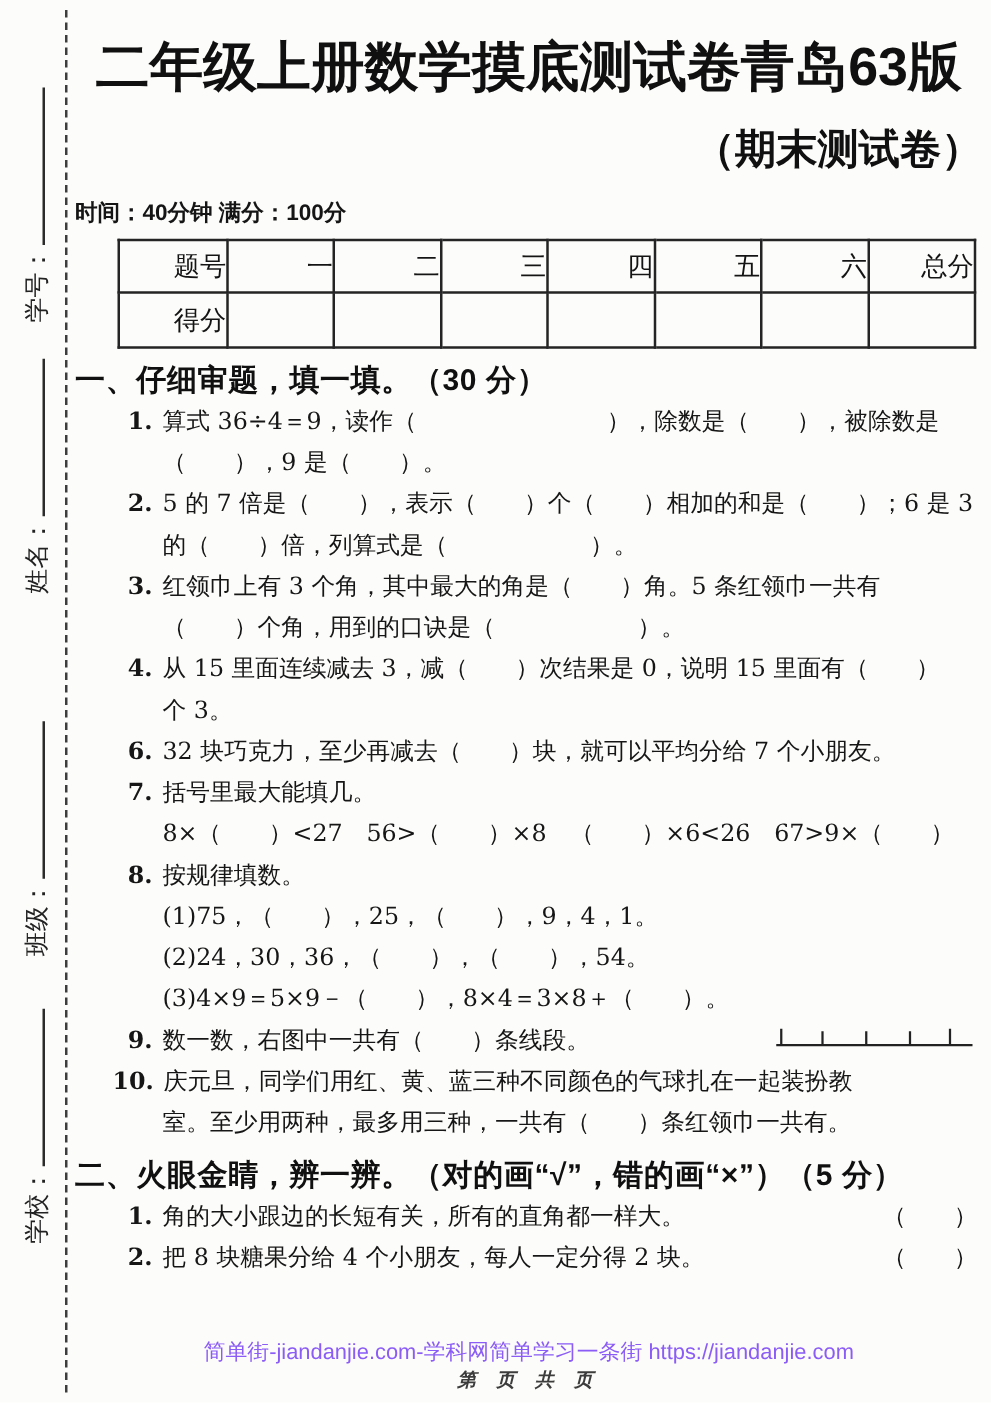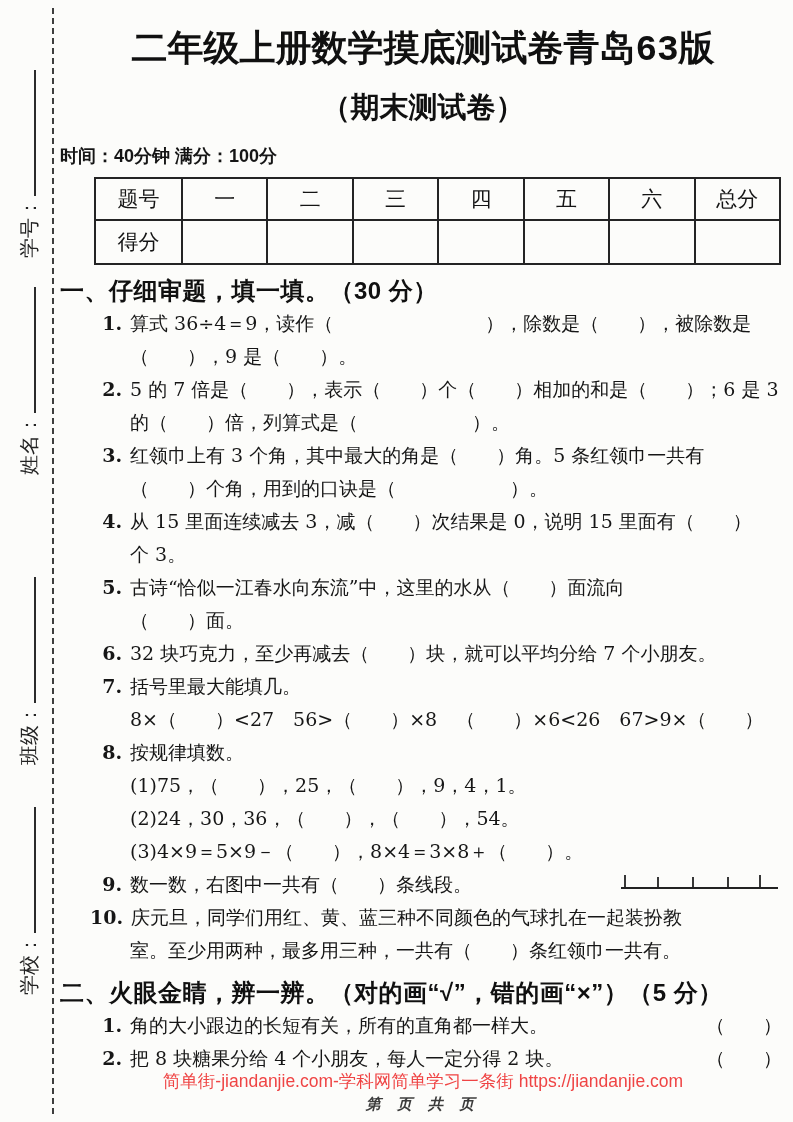--- a/index.html
+++ b/index.html
@@ -20,39 +20,39 @@
     border-bottom:2px solid #2b2b2b; margin-left:2px;
   }
   .divider {
     position:absolute; left:52px; top:8px; height:1106px; width:0;
     border-left:2.5px dashed #3d3d3d;
   }
   
   .content { position:absolute; left:60px; top:0; width:726px; }
   .title {
     margin:28px 0 0; text-align:center;
-    font-family:Liberation Mono, monospace;
-    font-size:36px; font-weight:700; line-height:1.25; color:#101010;
+    font-family:Liberation Sans, sans-serif;
+    font-size:43px; font-weight:700; line-height:1.25; color:#101010;
   }
   .subtitle {
-    margin:16px 0 0; text-align:center;
-    font-family:"Liberation Sans","DejaVu Sans",sans-serif;
-    font-size:29px; font-weight:700; line-height:1.25; color:#101010;
+    margin:16px 0 0; text-align:right;
+    font-family:"Liberation Sans","DejaVu Sans",sans-serif;
+    font-size:33px; font-weight:700; line-height:1.25; color:#101010;
   }
   .info {
     margin-top:18px; text-align:left; padding-right:4px;
     font-family:"Liberation Sans","DejaVu Sans",sans-serif;
     font-size:18px; font-weight:700; line-height:26px; color:#151515;
   }
   table.score {
     margin:8px 0 0 34px; border-collapse:collapse;
     width:687px; table-layout:fixed;
   }
   table.score td {
-    border:2px solid #242424; text-align:center; vertical-align:middle;
+    border:2px solid #242424; text-align:right; vertical-align:middle;
     font-size:21px; padding:0; color:#141414;
   }
   tr.score-hdr td { height:40px; }
   tr.score-val td { height:42px;margin-left:16px; }
   .sec-head {
     margin-top:9px;
     font-family:"Liberation Sans","DejaVu Sans",sans-serif;
     font-weight:700; font-size:24px; line-height:33px;
     letter-spacing:0.5px; color:#101010; white-space:nowrap;
   }
@@ -65,21 +65,21 @@
   }
   .flexrow { display:flex; }
   .flexrow .grow { flex:1 1 auto; }
   .flexrow .ans { flex:0 0 auto; padding-right:4px; }
   svg.segfig { position:absolute; right:6px; top:4px; }
   
   .footer {
     position:absolute; left:60px; width:726px; bottom:8px; text-align:center;
     font-family:"Liberation Sans","DejaVu Sans",sans-serif;
   }
-  .f1 { color:#ef4444; font-size:17.5px; line-height:22px; }
+  .f1 { color:#8b5cf6; font-size:17.5px; line-height:22px; }
   .f2 { color:#3c3c3c; font-size:15px; font-weight:600; letter-spacing:6px; margin-top:3px;font-style:italic; }
 </style>
 </head>
 <body>
 
 <div class="paper">
 
   <div class="m-label" style="top:258px">
     <span>学号：</span><span class="fill-line"></span>
   </div>
@@ -150,24 +150,20 @@
     <div class="q">
       <div class="qline"><span class="qnum">3.</span><span>红领巾上有 3 个角，其中最大的角是（　　）角。5 条红领巾一共有</span></div>
       <div class="qline">（　　）个角，用到的口诀是（　　　　　　）。</div>
     </div>
 
     <div class="q">
       <div class="qline"><span class="qnum">4.</span><span>从 15 里面连续减去 3，减（　　）次结果是 0，说明 15 里面有（　　）</span></div>
       <div class="qline">个 3。</div>
     </div>
 
-    <div class="q">
-      <div class="qline"><span class="qnum">5.</span><span>古诗“恰似一江春水向东流”中，这里的水从（　　）面流向</span></div>
-      <div class="qline">（　　）面。</div>
-    </div>
 
     <div class="q">
       <div class="qline"><span class="qnum">6.</span><span>32 块巧克力，至少再减去（　　）块，就可以平均分给 7 个小朋友。</span></div>
     </div>
 
     <div class="q">
       <div class="qline"><span class="qnum">7.</span><span>括号里最大能填几。</span></div>
       <div class="qline">8×（　　）&lt;27　56&gt;（　　）×8　（　　）×6&lt;26　67&gt;9×（　　）</div>
     </div>
 

